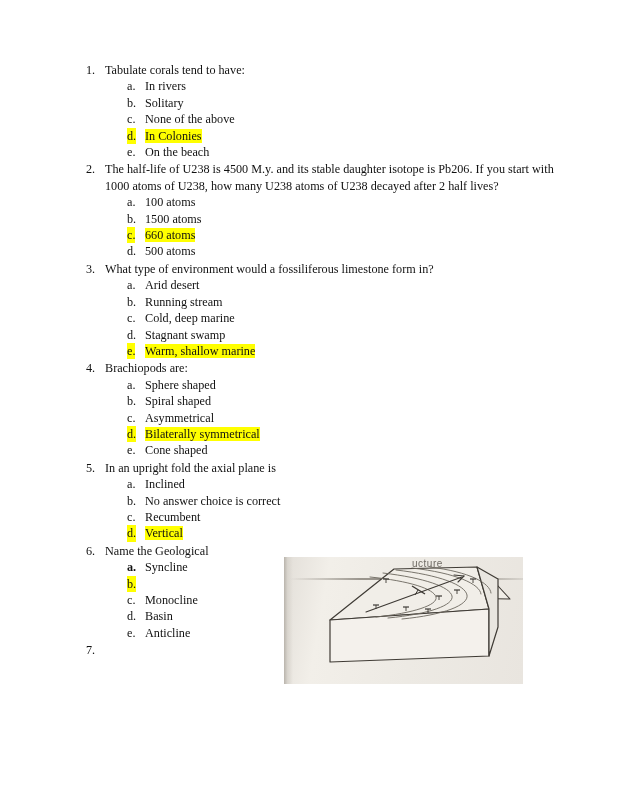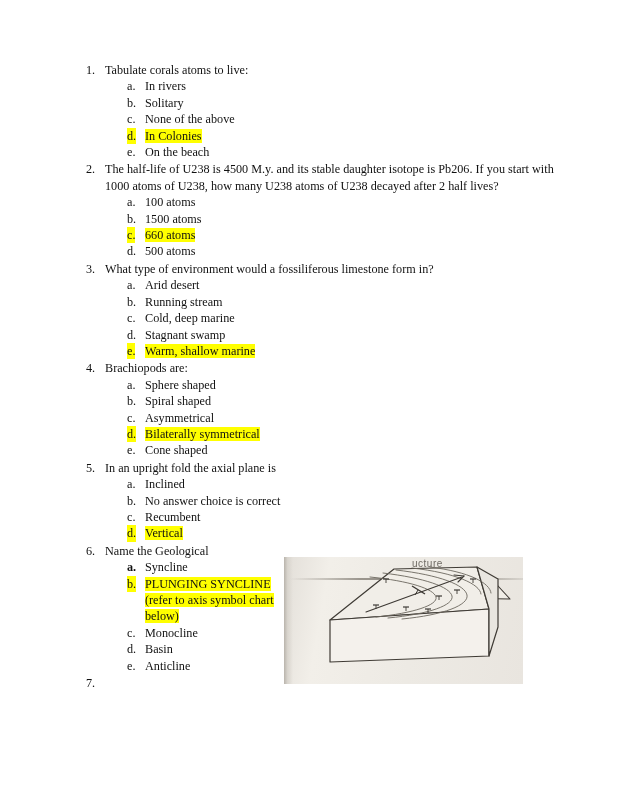--- a/index.html
+++ b/index.html
@@ -147,21 +147,21 @@
 </head>
 <body>
 
 <div class="page">
 
   <div class="quiz">
 
     <div class="question">
       <div class="q-head">
         <span class="q-num">1.</span>
-        <span class="q-text">Tabulate corals atoms to live:</span>
+        <span class="q-text">Tabulate corals tend to have:</span>
       </div>
       <ul class="options">
         <li class="option">
           <span class="opt-letter">a.</span>
           <span class="opt-text">In rivers</span>
         </li>
         <li class="option">
           <span class="opt-letter">b.</span>
           <span class="opt-text">Solitary</span>
         </li>
@@ -293,21 +293,20 @@
         <span class="q-num">6.</span>
         <span class="q-text">Name the Geological</span>
       </div>
       <ul class="options">
         <li class="option">
           <span class="opt-letter bold">a.</span>
           <span class="opt-text">Syncline</span>
         </li>
         <li class="option hl">
           <span class="opt-letter">b.</span>
-          <span class="opt-text">PLUNGING SYNCLINE (refer to axis symbol chart below)</span>
         </li>
         <li class="option">
           <span class="opt-letter">c.</span>
           <span class="opt-text">Monocline</span>
         </li>
         <li class="option">
           <span class="opt-letter">d.</span>
           <span class="opt-text">Basin</span>
         </li>
         <li class="option">

